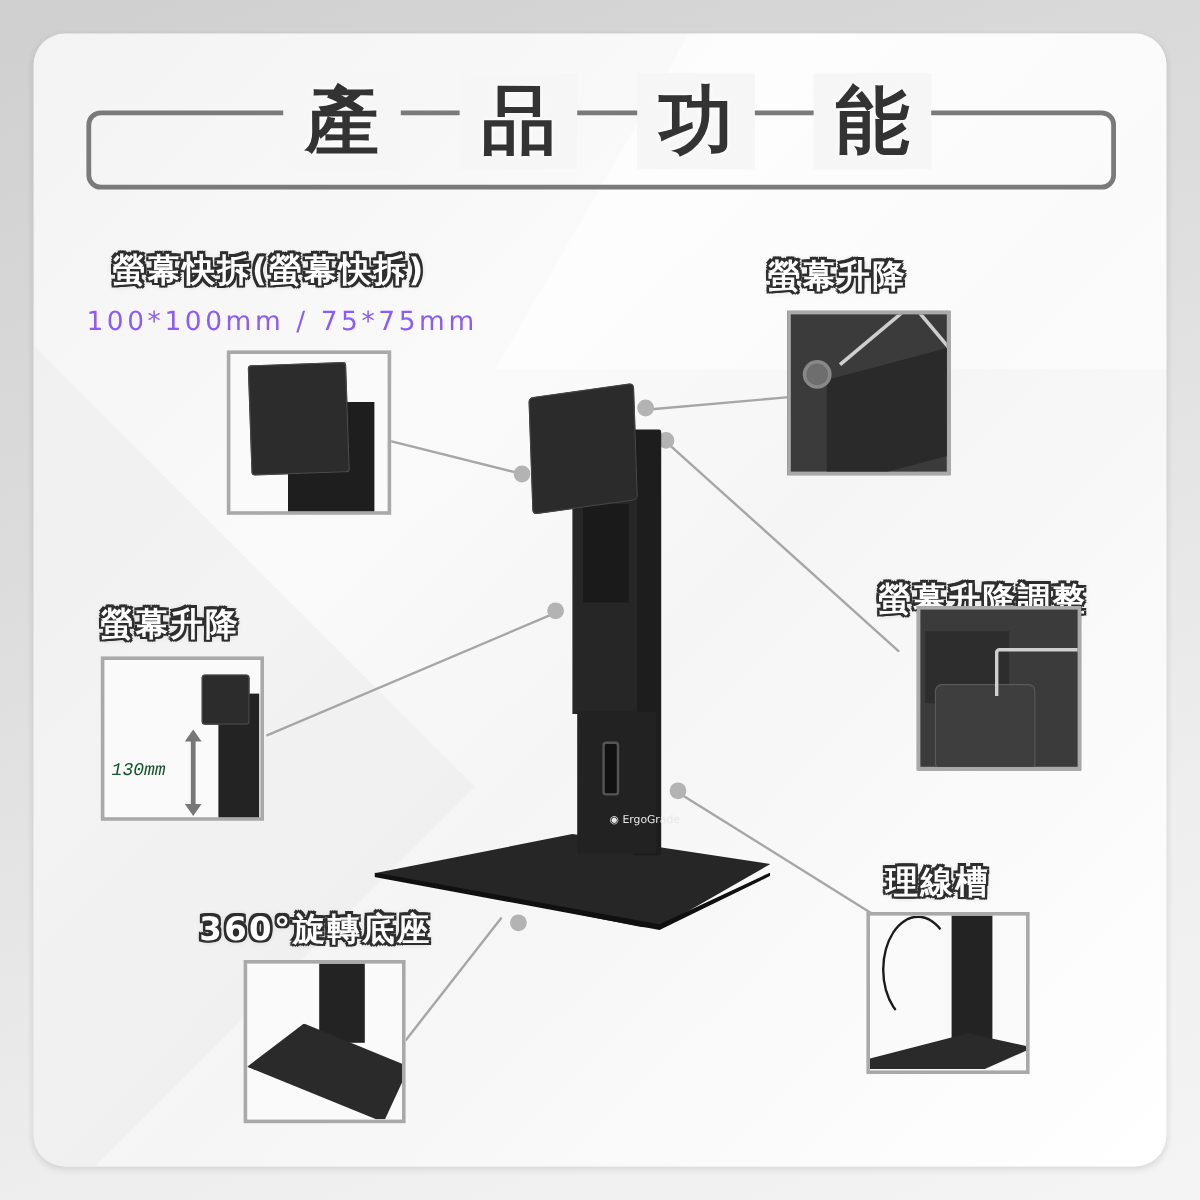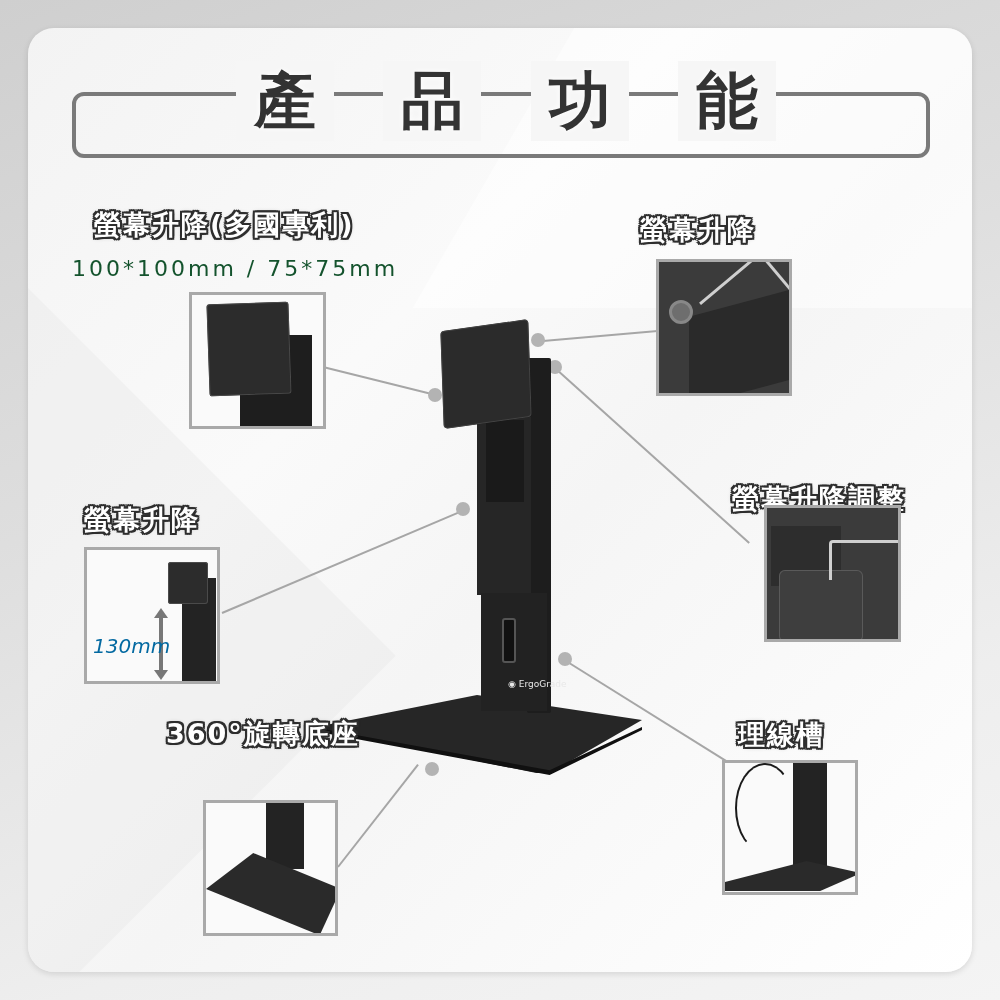--- a/index.html
+++ b/index.html
@@ -37,21 +37,21 @@
   .label {
     position: absolute; font-weight: bold; font-size: 27px; color: #fff; letter-spacing: 2px;
     -webkit-text-stroke: 0;
     text-shadow:
       -2px -2px 0 #2e2e2e, 2px -2px 0 #2e2e2e, -2px 2px 0 #2e2e2e, 2px 2px 0 #2e2e2e,
       0 -2px 0 #2e2e2e, 0 2px 0 #2e2e2e, -2px 0 0 #2e2e2e, 2px 0 0 #2e2e2e,
       0 0 5px rgba(0,0,0,0.3);
     white-space: nowrap;
   }
   .sub {
-    position: absolute; font-size: 22px; color: #14532d; letter-spacing: 3px; white-space: nowrap;
+    position: absolute; font-size: 22px; color: #8b5cf6; letter-spacing: 3px; white-space: nowrap;
   }
 
   .thumb {
     position: absolute; border: 3px solid #a9a9a9; background: #fafafa; overflow: hidden;
   }
   .thumb.dark { background: #3b3b3b; }
 
   .line { position: absolute; height: 2px; background: #a6a6a6; transform-origin: 0 50%; }
   .dot { position: absolute; width: 14px; height: 14px; border-radius: 50%; background: #b3b3b3; }
 
@@ -76,21 +76,21 @@
     position: absolute; left: 312px; top: 727px; width: 330px; height: 48px;
     background: #101010;
     clip-path: polygon(0% 0%, 72% 90%, 100% 0%, 100% 6%, 72% 100%, 0% 8%);
   }
 
   
   .mini-plate { position: absolute; background: #2c2c2c; border-radius: 3px; box-shadow: inset 0 0 0 1px #4a4a4a; }
   .mini-col { position: absolute; background: #232323; }
   .arrow-shaft { position: absolute; width: 4px; background: #777; }
   .arrow-head { position: absolute; width: 0; height: 0; border-left: 7px solid transparent; border-right: 7px solid transparent; }
-  .mm { position: absolute; font-style: italic; font-size: 20px; color: #0369a1; }
+  .mm { position: absolute; font-style: italic; font-size: 15px; color: #14532d; font-family: Liberation Mono, monospace; }
   .wrench { position: absolute; border: 3px solid #cfcfcf; border-left: none; border-bottom: none; }
   .cable { position: absolute; border: 2px solid #1a1a1a; border-radius: 50%; }
 </style>
 </head>
 <body>
 
 <div class="card">
   <div class="facet a"></div>
   <div class="facet b"></div>
 </div>
@@ -126,21 +126,21 @@
 <div class="column-back"></div>
 <div class="column"></div>
 <div class="column-slot"></div>
 <div class="column-low"></div>
 <div class="column-hole"></div>
 <div class="brand">
   <span>◉ </span><span>ErgoGrade</span>
 </div>
 <div class="stand-plate"></div>
 
-<div class="label" style="left:94px;top:207px;">螢幕升降(多國專利)</div>
+<div class="label" style="left:94px;top:207px;">螢幕快拆(螢幕快拆)</div>
 <div class="sub" style="left:72px;top:256px;">100*100mm / 75*75mm</div>
 <div class="thumb" style="left:189px;top:292px;width:137px;height:137px;">
   <div class="mini-col" style="left:48px;top:40px;width:72px;height:100px;background:#1e1e1e;"></div>
   <div class="mini-plate" style="left:16px;top:8px;width:82px;height:92px;transform:rotate(-2deg);"></div>
 </div>
 
 <div class="label" style="left:640px;top:212px;">螢幕升降</div>
 <div class="thumb dark" style="left:656px;top:259px;width:136px;height:137px;">
   <div style="position:absolute;left:30px;top:40px;width:110px;height:90px;background:#2a2a2a;transform:skewY(-15deg);"></div>
   <div style="position:absolute;left:10px;top:38px;width:24px;height:24px;border-radius:50%;background:#6e6e6e;border:3px solid #888;"></div>
@@ -157,21 +157,21 @@
 <div class="label" style="left:84px;top:502px;">螢幕升降</div>
 <div class="thumb" style="left:84px;top:547px;width:136px;height:137px;">
   <div class="mini-col" style="left:95px;top:28px;width:34px;height:106px;"></div>
   <div class="mini-plate" style="left:81px;top:12px;width:40px;height:42px;"></div>
   <div class="arrow-head" style="left:67px;top:58px;border-bottom:10px solid #777;"></div>
   <div class="arrow-shaft" style="left:72px;top:66px;height:56px;"></div>
   <div class="arrow-head" style="left:67px;top:120px;border-top:10px solid #777;"></div>
   <div class="mm" style="left:6px;top:84px;">130mm</div>
 </div>
 
-<div class="label" style="left:166px;top:716px;">360°旋轉底座</div>
+<div class="label" style="left:166px;top:756px;">360°旋轉底座</div>
 <div class="thumb" style="left:203px;top:800px;width:135px;height:136px;">
   <div class="mini-col" style="left:60px;top:0;width:38px;height:66px;"></div>
   <div style="position:absolute;left:0;top:50px;width:135px;height:80px;background:#2a2a2a;clip-path:polygon(0% 45%, 35% 0%, 100% 45%, 85% 100%, 80% 100%);"></div>
 </div>
 
 <div class="label" style="left:738px;top:717px;text-align:center;">理線槽</div>
 <div class="thumb" style="left:722px;top:760px;width:136px;height:135px;">
   <div class="mini-col" style="left:68px;top:0;width:34px;height:110px;"></div>
   <div class="cable" style="left:10px;top:0;width:60px;height:90px;border-color:#1a1a1a transparent transparent #1a1a1a;"></div>
   <div style="position:absolute;left:0;top:98px;width:136px;height:30px;background:#2a2a2a;clip-path:polygon(0% 70%, 60% 0%, 100% 40%, 70% 100%, 0% 100%);"></div>

